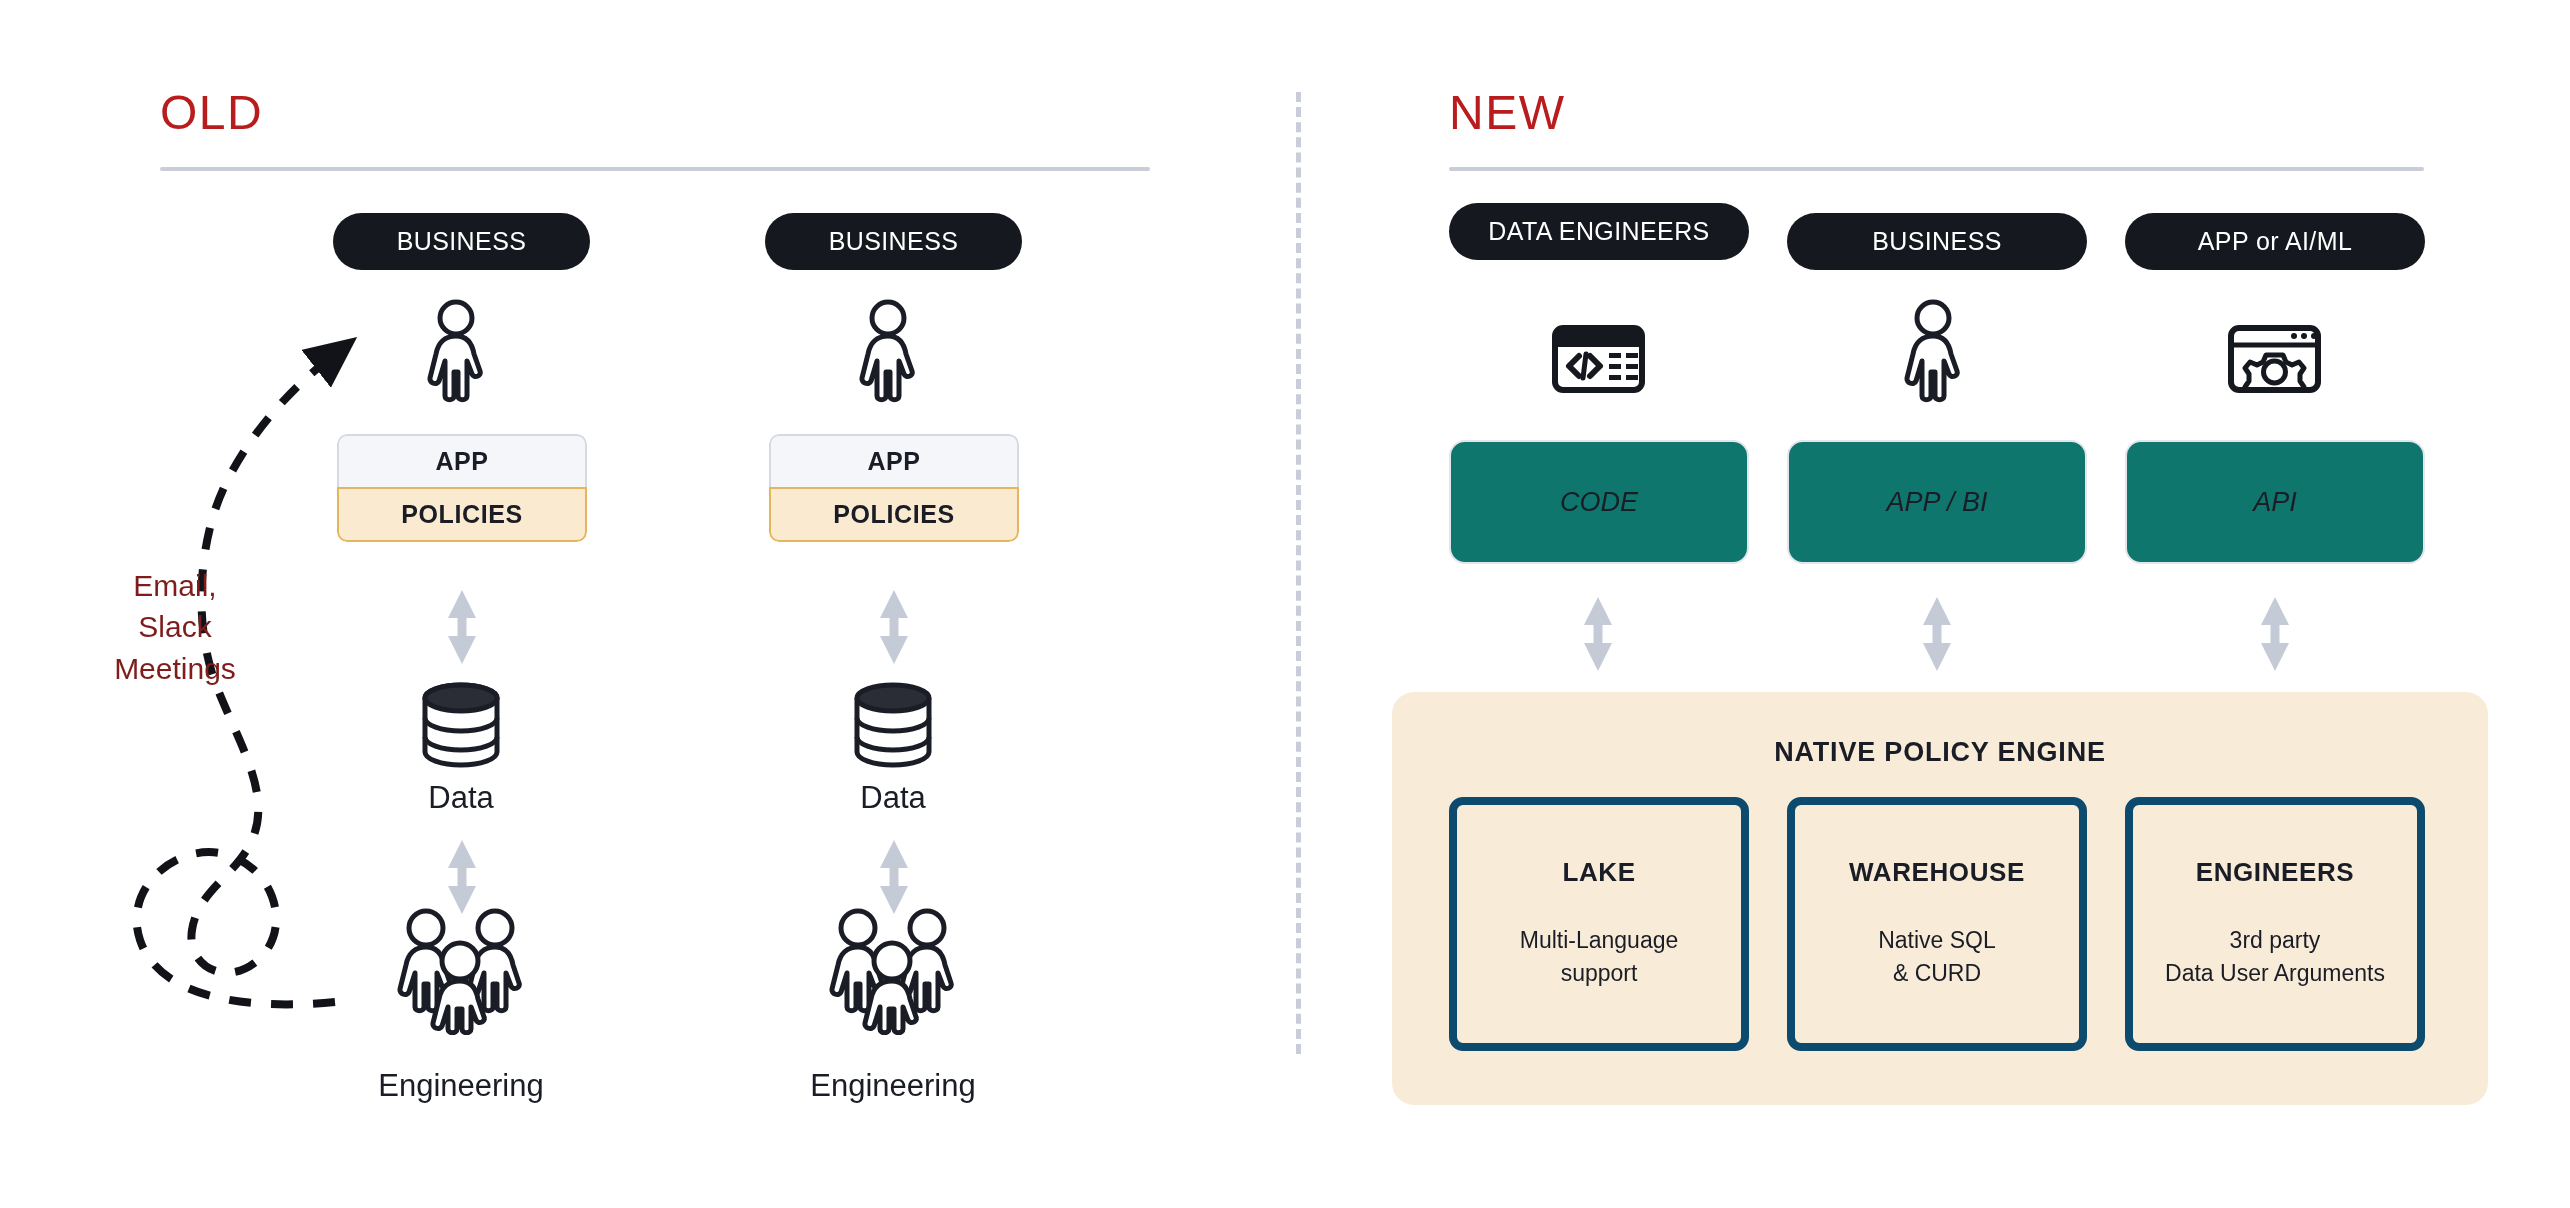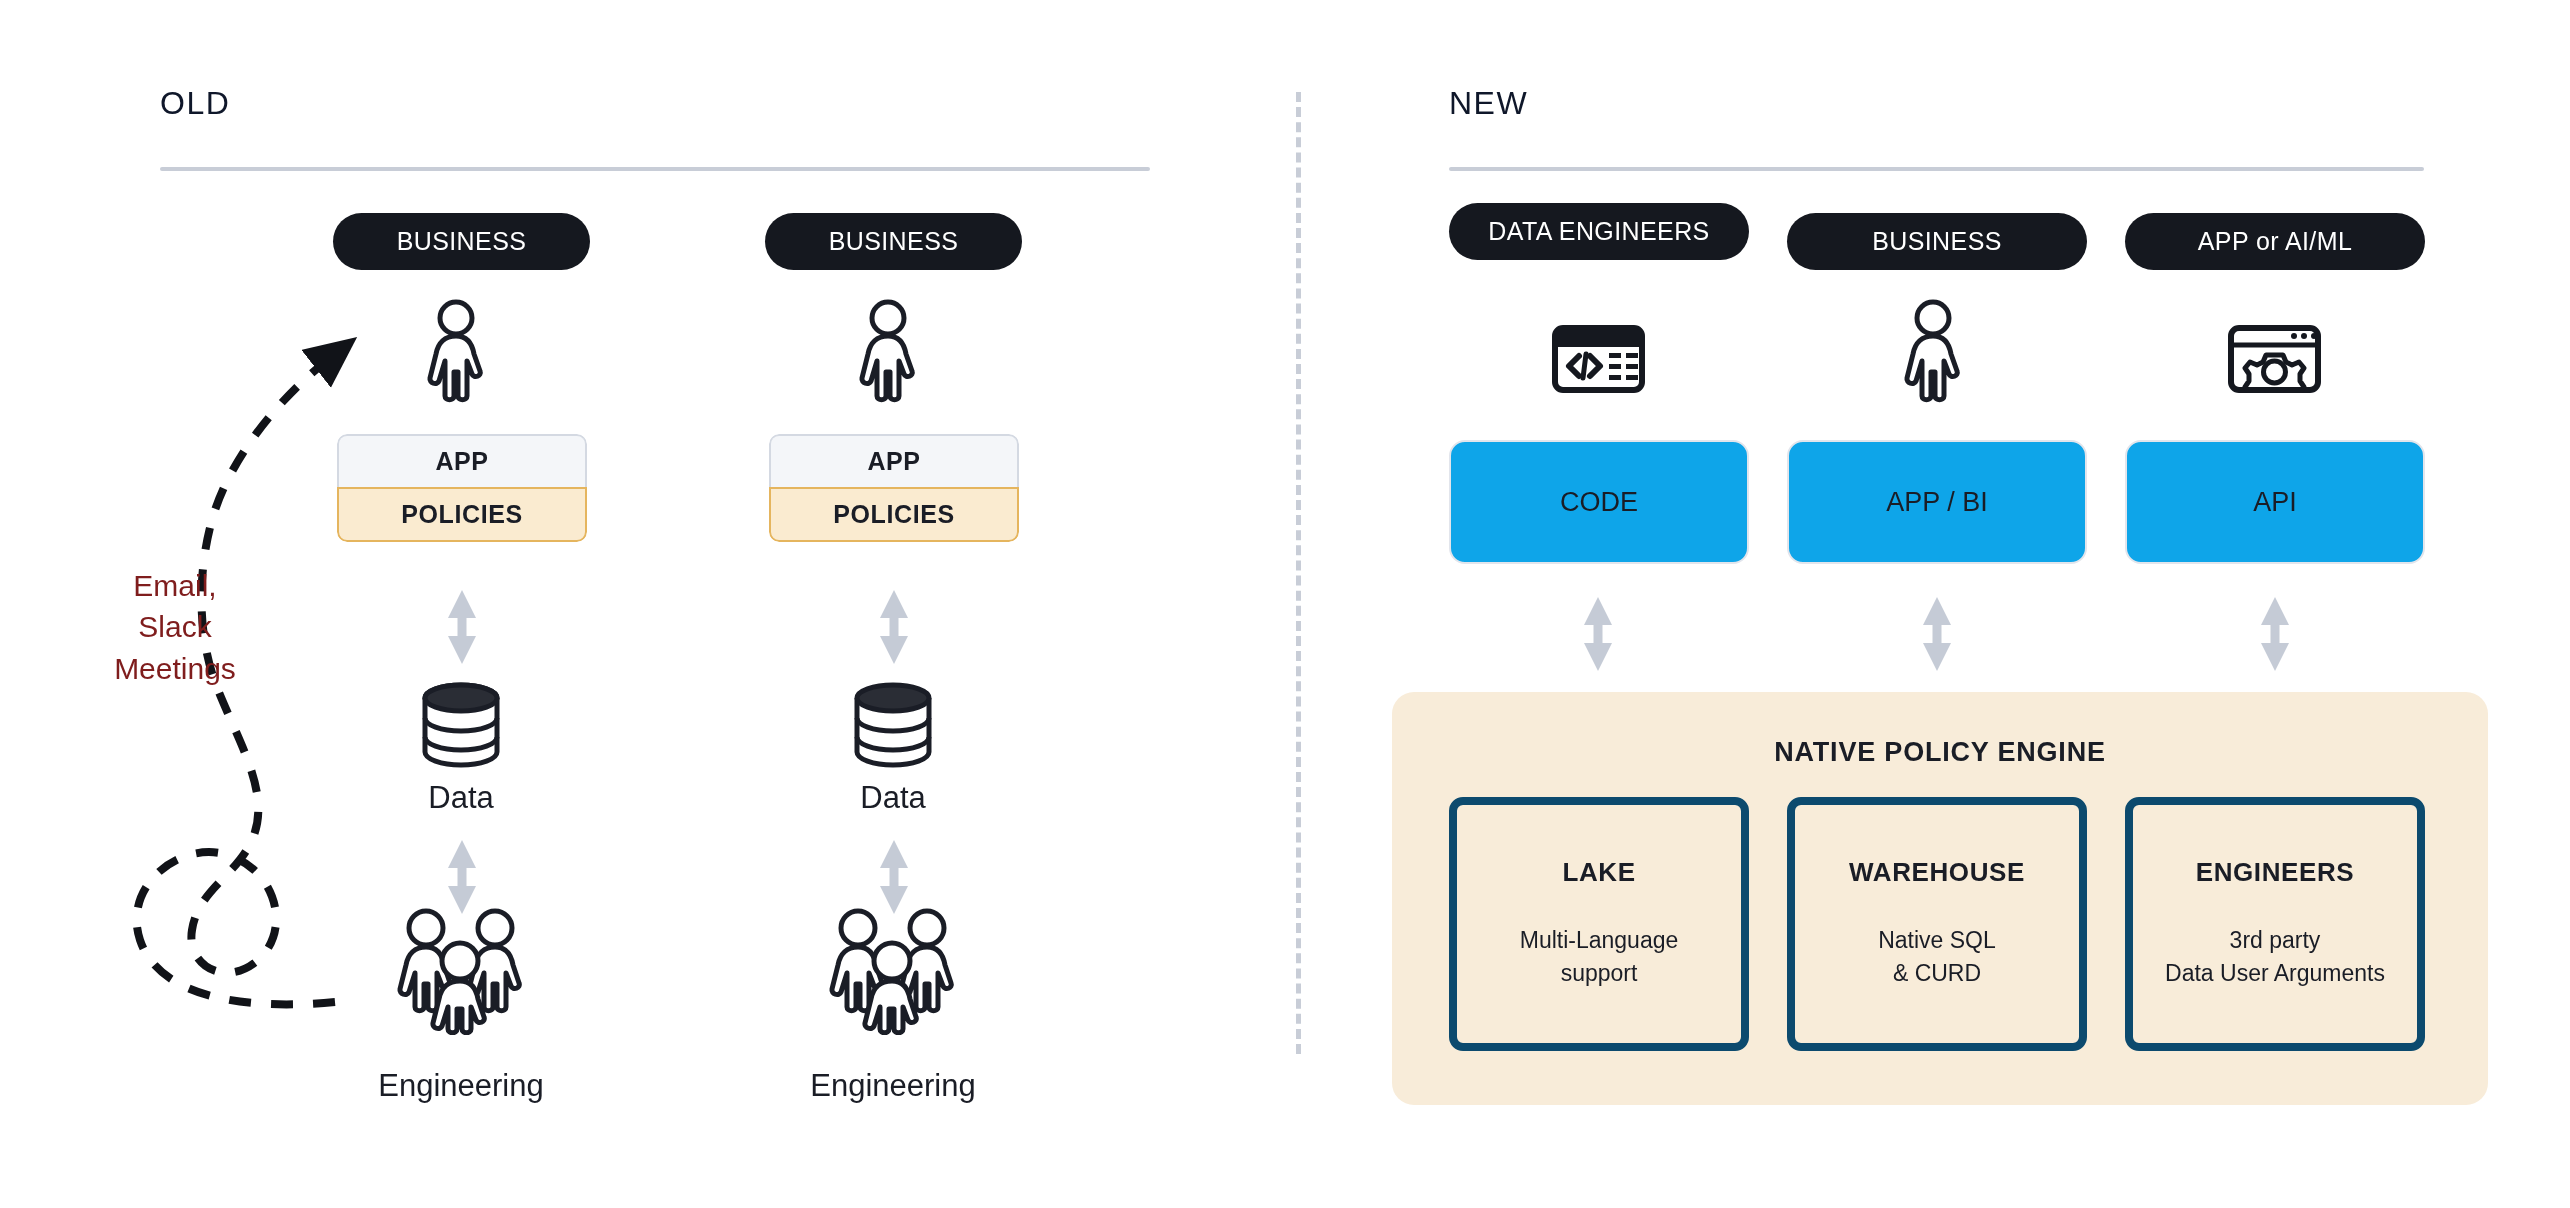--- a/index.html
+++ b/index.html
@@ -16,23 +16,23 @@
     position: relative;
     width: 2570px;
     height: 1208px;
     background: #ffffff;
     overflow: hidden;
   }
 
   
   .section-label {
     position: absolute;
-    font-size: 32px;
+    font-size: 48px;
     letter-spacing: 1.5px;
-    color: #0f172a;
+    color: #b91c1c;
     font-weight: 400;
   }
   .section-rule {
     position: absolute;
     height: 4px;
     background: #c8cdd7;
     border-radius: 2px;
   }
 
   
@@ -116,30 +116,31 @@
     font-size: 30px;
     line-height: 1.38;
     color: #7f1d1d;
     text-align: center;
     font-weight: 400;
   }
 
   
   .lightcard {
     position: absolute;
-    background: #0ea5e9;
+    background: #0f766e;
     border: 2px solid #e2e5ec;
     border-radius: 16px;
     display: flex;
     align-items: center;
     justify-content: center;
     font-size: 27px;
     font-weight: 500;
     color: #1a1d26;
     box-sizing: border-box;
+    font-style: italic;
   }
 
   
   .engine-panel {
     position: absolute;
     background: #f8ecd9;
     border-radius: 22px;
     box-sizing: border-box;
   }
   .engine-title {

